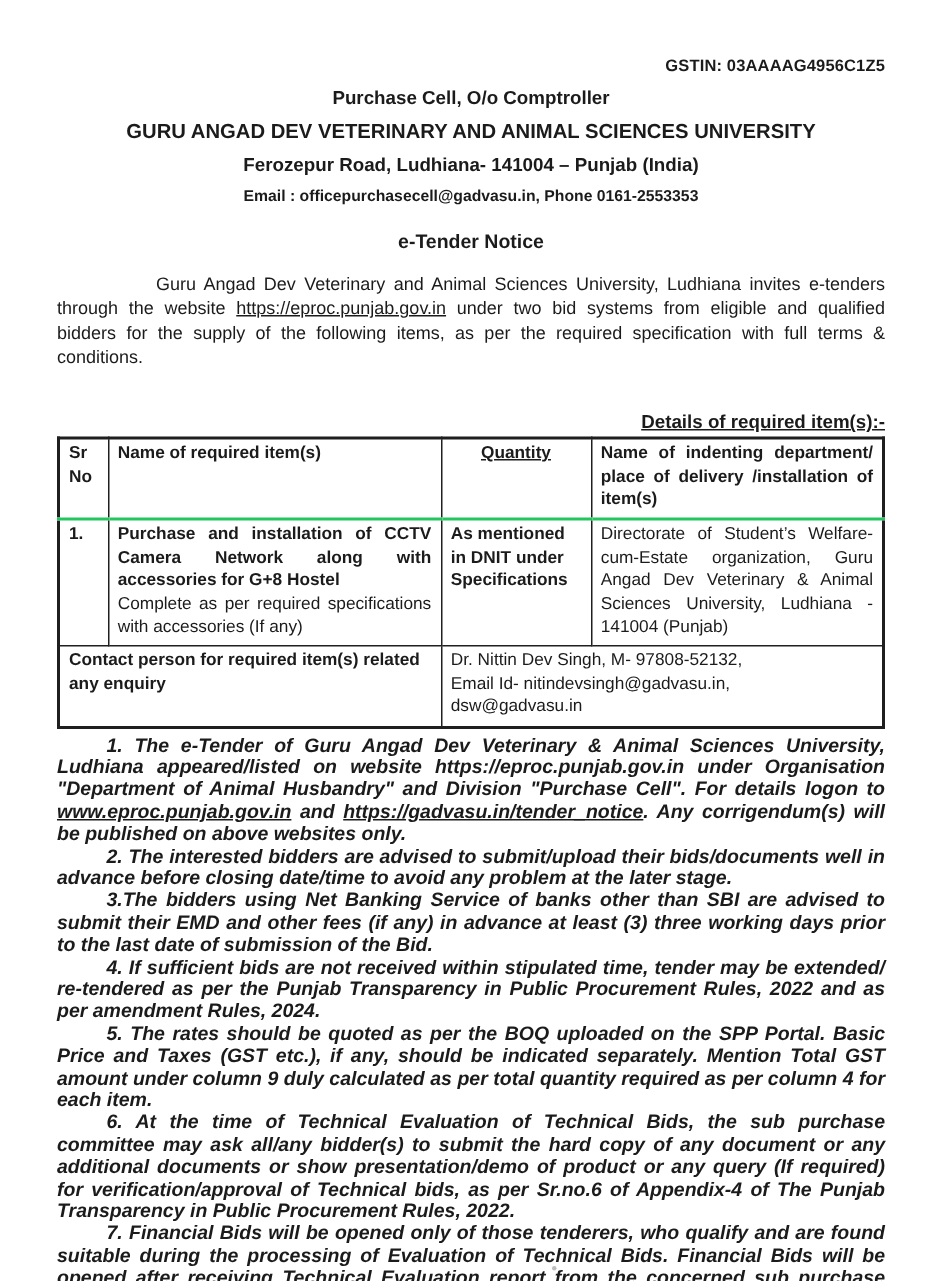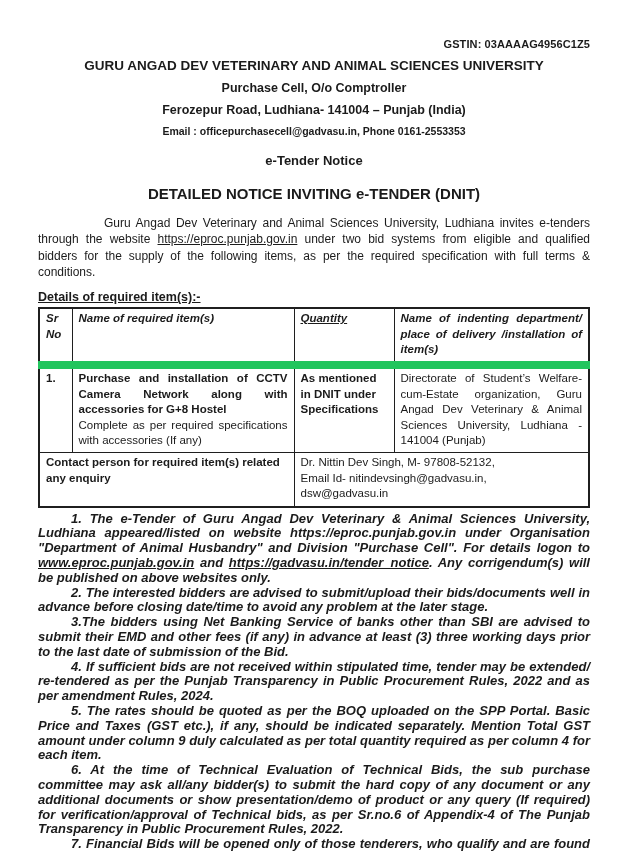--- a/index.html
+++ b/index.html
@@ -20,30 +20,30 @@
   .hdr2 { font-size: 13.5px; margin-top: 8px; }
   .hdr3 { font-size: 12.5px; margin-top: 8px; }
   .hdr4 { font-size: 10.5px; margin-top: 8px; }
   .title1 { text-align: center; font-weight: bold; font-size: 13px; margin-top: 16px; }
   .title2 { text-align: center; font-weight: bold; font-size: 15px; margin-top: 17px; }
   .intro {
     font-size: 12px; line-height: 16.3px; text-align: justify;
     text-indent: 66px; margin: 13px 0 0 0;
   }
   .ul { text-decoration: underline; }
-  .section-heading { margin-top: 10px; font-weight: bold; font-size: 12.5px; }
+  .section-heading { margin-top: 28px; font-weight: bold; font-size: 12.5px; text-align: right; }
   table.items {
     border-collapse: collapse; width: 100%; margin-top: 3px;
     font-size: 11.5px; line-height: 15.4px; table-layout: fixed;
     border: 2px solid #1f1f1f;
   }
   table.items td { border: 1px solid #1f1f1f; padding: 2px 6px 4px 6px; vertical-align: top; }
-  table.items tr.thead td { border-bottom: 8px solid #22c55e; height: 46px; font-style: italic; }
+  table.items tr.thead td { border-bottom: 2px solid #22c55e; height: 46px; }
   .b { font-weight: bold; }
-  .center { }
+  .center { text-align: center; }
   .just { text-align: justify; }
   .pre { white-space: pre-line; }
   .note {
     font-style: italic; font-weight: bold;
     font-size: 13px; line-height: 14.8px;
     text-align: justify; text-indent: 33px; margin: 0;
   }
   .notes-block { margin-top: 4px; }
   .artifact-dot {
     position: absolute; left: 368px; top: 844px;
@@ -51,27 +51,26 @@
     background: #9a9a9a; opacity: .65;
   }
 </style>
 </head>
 <body>
 
 <div class="page">
 
   <div class="gstin">GSTIN: 03AAAAG4956C1Z5</div>
 
+  <div class="hdr hdr1">Purchase Cell, O/o Comptroller</div>
   <div class="hdr hdr2">GURU ANGAD DEV VETERINARY AND ANIMAL SCIENCES UNIVERSITY</div>
-  <div class="hdr hdr1">Purchase Cell, O/o Comptroller</div>
   <div class="hdr hdr3">Ferozepur Road, Ludhiana- 141004 – Punjab (India)</div>
   <div class="hdr hdr4">Email : officepurchasecell@gadvasu.in, Phone 0161-2553353</div>
 
   <div class="title1">e-Tender Notice</div>
-  <div class="title2">DETAILED NOTICE INVITING e-TENDER (DNIT)</div>
 
   <p class="intro"><span>Guru Angad Dev Veterinary and Animal Sciences University, Ludhiana invites e-tenders through the website </span><span class="ul">https://eproc.punjab.gov.in</span><span> under two bid systems from eligible and qualified bidders for the supply of the following items, as per the required specification with full terms &amp; conditions.</span></p>
 
   <div class="section-heading"><span class="ul">Details of required item(s):-</span></div>
 
   <table class="items">
     <colgroup>
       <col style="width:33px">
       <col style="width:222px">
       <col style="width:100px">

